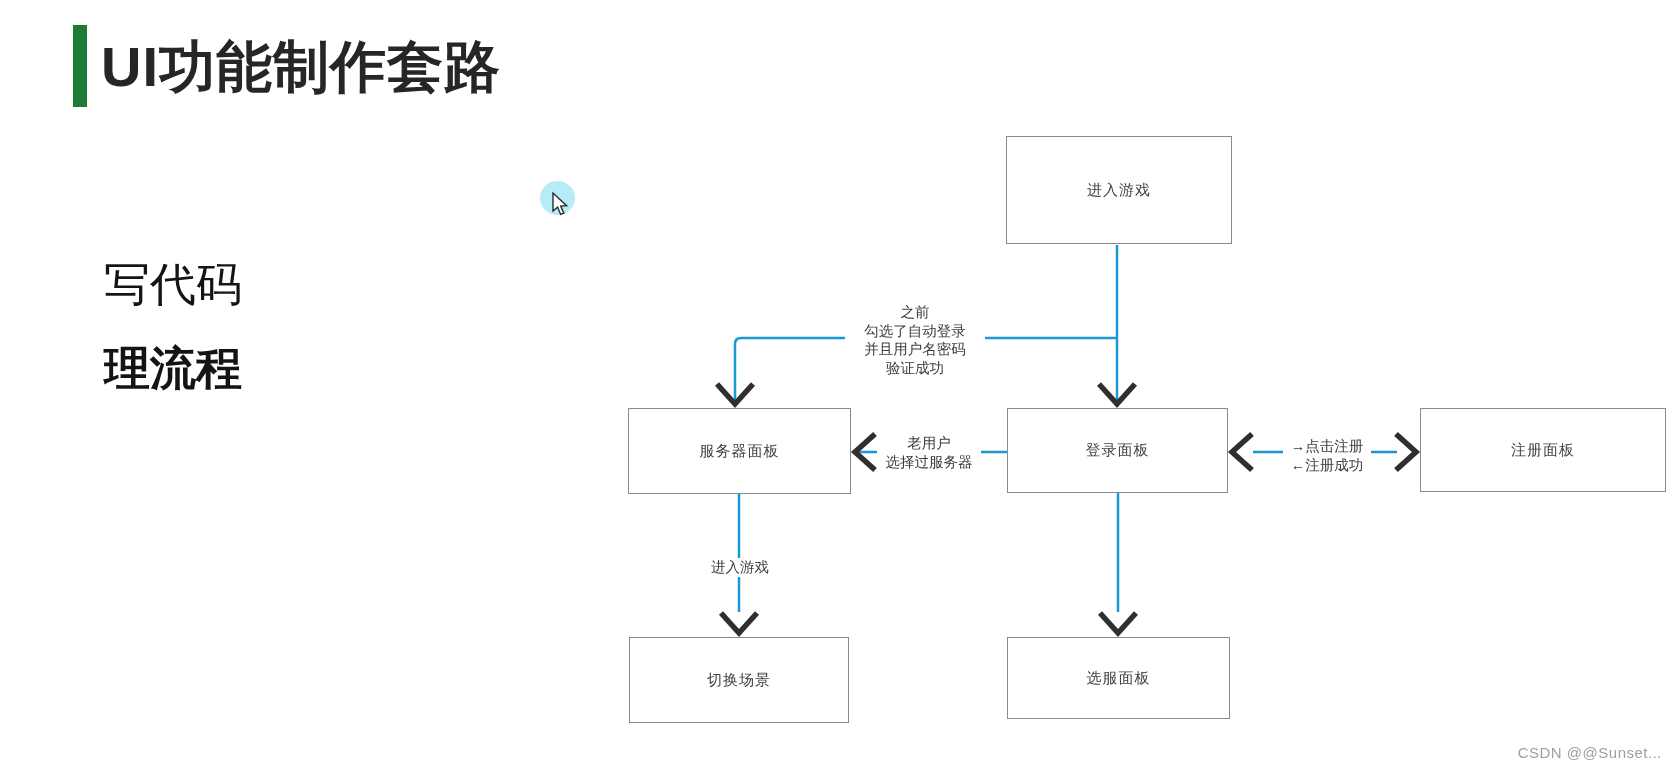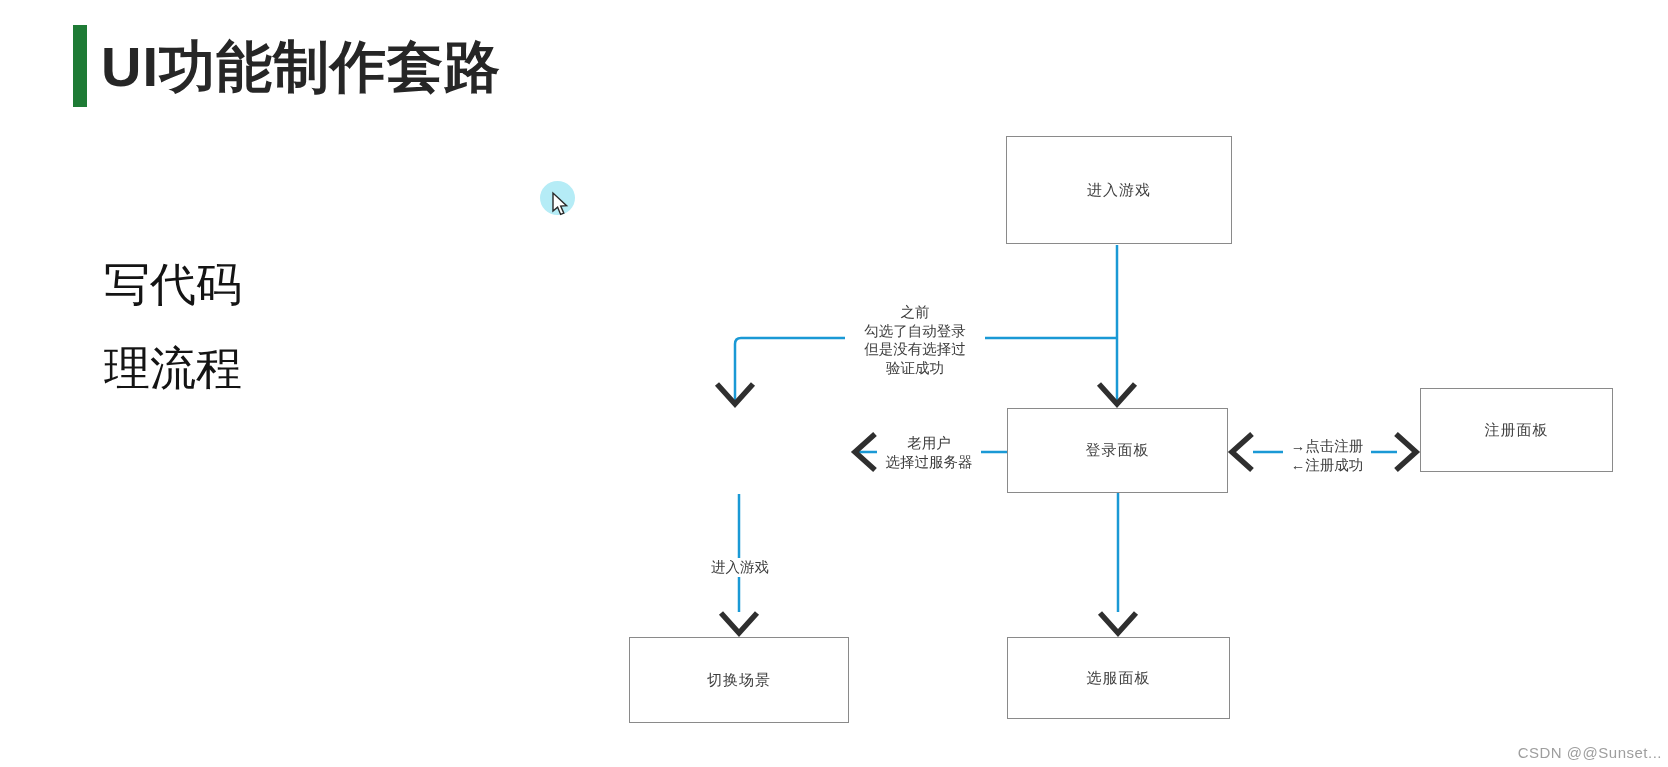--- a/index.html
+++ b/index.html
@@ -16,28 +16,28 @@
   .stage{position:relative;width:1668px;height:767px;background:#ffffff;overflow:hidden;}
 
   
   .accent-bar{position:absolute;left:73px;top:25px;width:14px;height:82px;background:var(--accent-green);}
   .page-title{position:absolute;left:101px;top:30px;font-size:56px;font-weight:800;color:var(--title-dark);letter-spacing:1px;white-space:nowrap;}
 
   
   .bullet{position:absolute;left:104px;font-size:46px;font-weight:400;color:#141414;white-space:nowrap;}
   .bullet.b0{top:170px;}
   .bullet.b1{top:254px;}
-  .bullet.b2{top:338px;}
+  .bullet.b2{top:338px;font-weight:bold;}
 
   
   .node{position:absolute;background:#ffffff;border:1px solid #8a8a8a;display:flex;align-items:center;justify-content:center;font-size:15px;color:#3f3f3f;letter-spacing:1px;}
   .n-enter{left:1006px;top:136px;width:226px;height:108px;}
   .n-server{left:628px;top:408px;width:223px;height:86px;}
   .n-login{left:1007px;top:408px;width:221px;height:85px;}
-  .n-register{left:1420px;top:388px;width:193px;height:84px;}
+  .n-register{left:1420px;top:408px;width:246px;height:84px;}
   .n-switch{left:629px;top:637px;width:220px;height:86px;text-align:center;}
   .n-select{left:1007px;top:637px;width:223px;height:82px;}
 
   
   .wires{position:absolute;left:0;top:0;width:1668px;height:767px;}
   .edge{stroke:var(--connector-blue);stroke-width:2.5;fill:none;}
   .chev{stroke:var(--arrow-dark);stroke-width:5.5;fill:none;stroke-linejoin:miter;stroke-linecap:butt;}
 
   
   .edge-label{position:absolute;background:#ffffff;text-align:center;font-size:14.5px;line-height:18.5px;color:#3c3c3c;}
@@ -84,37 +84,40 @@
     <path class="chev" d="M721,613 L739,633 L757,613"></path>
     <path class="chev" d="M1100,613 L1118,633 L1136,613"></path>
     <path class="chev" d="M875,434 L855,452 L875,470"></path>
     <path class="chev" d="M1252,434 L1232,452 L1252,470"></path>
     <path class="chev" d="M1396,434 L1416,452 L1396,470"></path>
   </svg>
 
   <div class="node n-enter">
     <span>进入游戏</span>
   </div>
+  <div class="node n-server">
+    <span>服务器面板</span>
+  </div>
   <div class="node n-login">
     <span>登录面板</span>
   </div>
   <div class="node n-register">
     <span>注册面板</span>
   </div>
   <div class="node n-switch">
     <span>切换场景</span>
   </div>
   <div class="node n-select">
     <span>选服面板</span>
   </div>
 
   <div class="edge-label lbl-auto">
     <div>之前</div>
     <div>勾选了自动登录</div>
-    <div>但是没有选择过</div>
+    <div>并且用户名密码</div>
     <div>验证成功</div>
   </div>
   <div class="edge-label lbl-olduser">
     <div>老用户</div>
     <div>选择过服务器</div>
   </div>
   <div class="edge-label lbl-register">
     <div>→点击注册</div>
     <div>←注册成功</div>
   </div>

